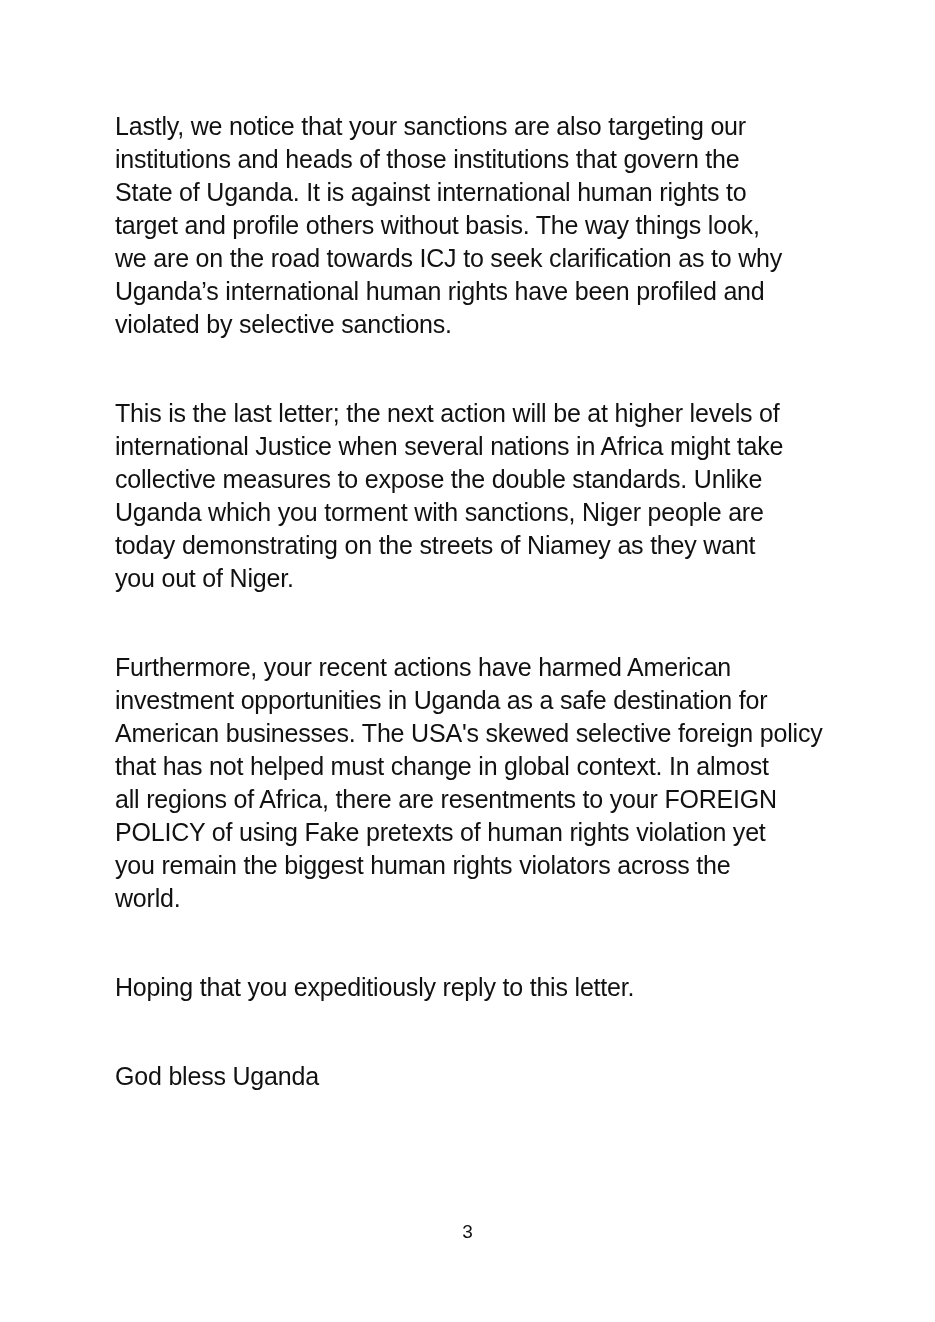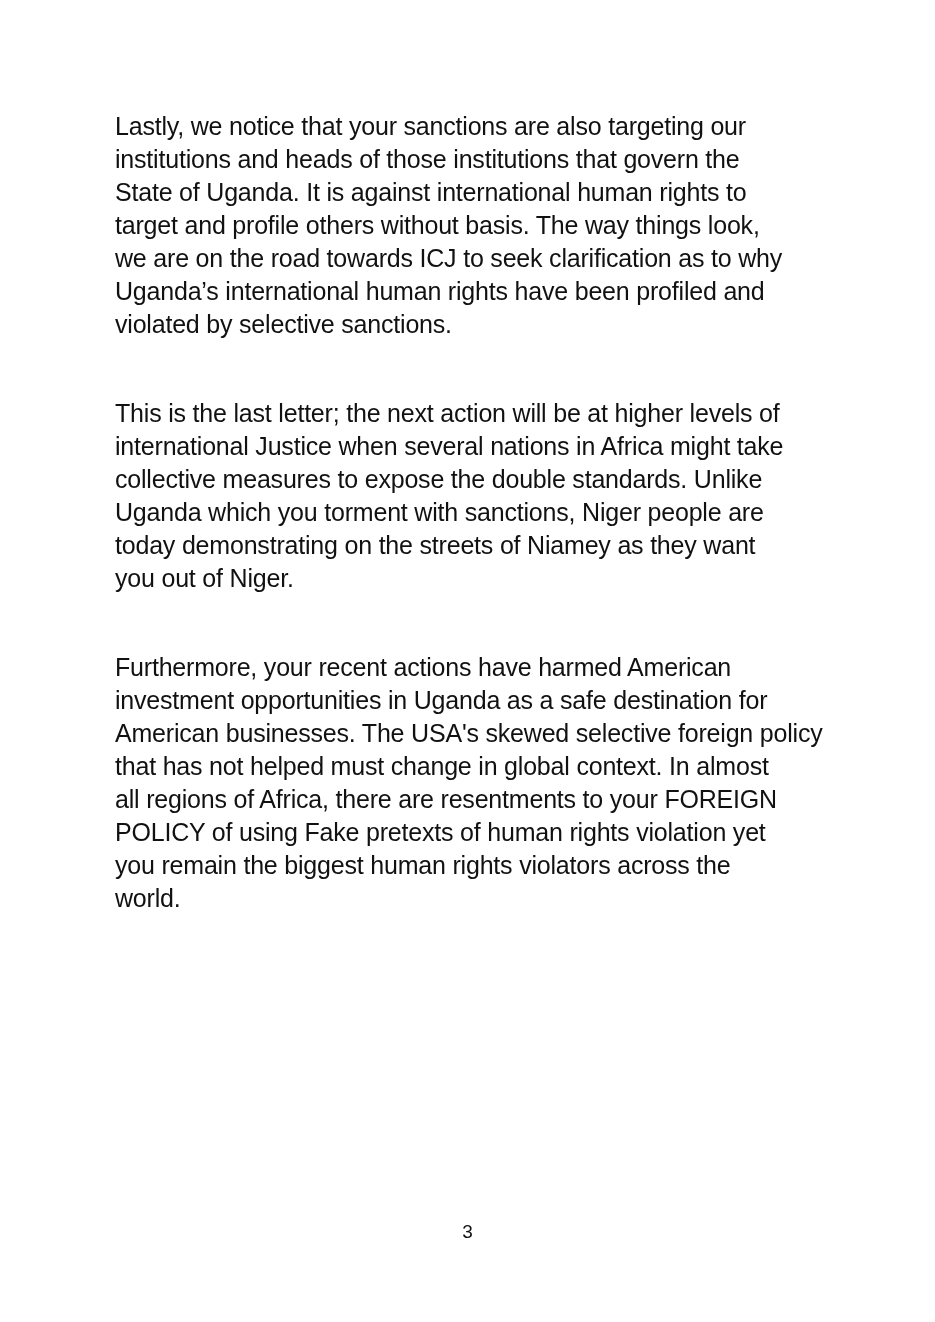--- a/index.html
+++ b/index.html
@@ -62,17 +62,19 @@
 today demonstrating on the streets of Niamey as they want
 you out of Niger.</p>
     <p class="para">Furthermore, your recent actions have harmed American
 investment opportunities in Uganda as a safe destination for
 American businesses. The USA's skewed selective foreign policy
 that has not helped must change in global context. In almost
 all regions of Africa, there are resentments to your FOREIGN
 POLICY of using Fake pretexts of human rights violation yet
 you remain the biggest human rights violators across the
 world.</p>
+    <p class="para">Hoping that you expeditiously reply to this letter.</p>
+    <p class="para">God bless Uganda</p>
   </div>
   <div class="page-footer">
     <span class="page-number">3</span>
   </div>
 </div>
 
 </body></html>

